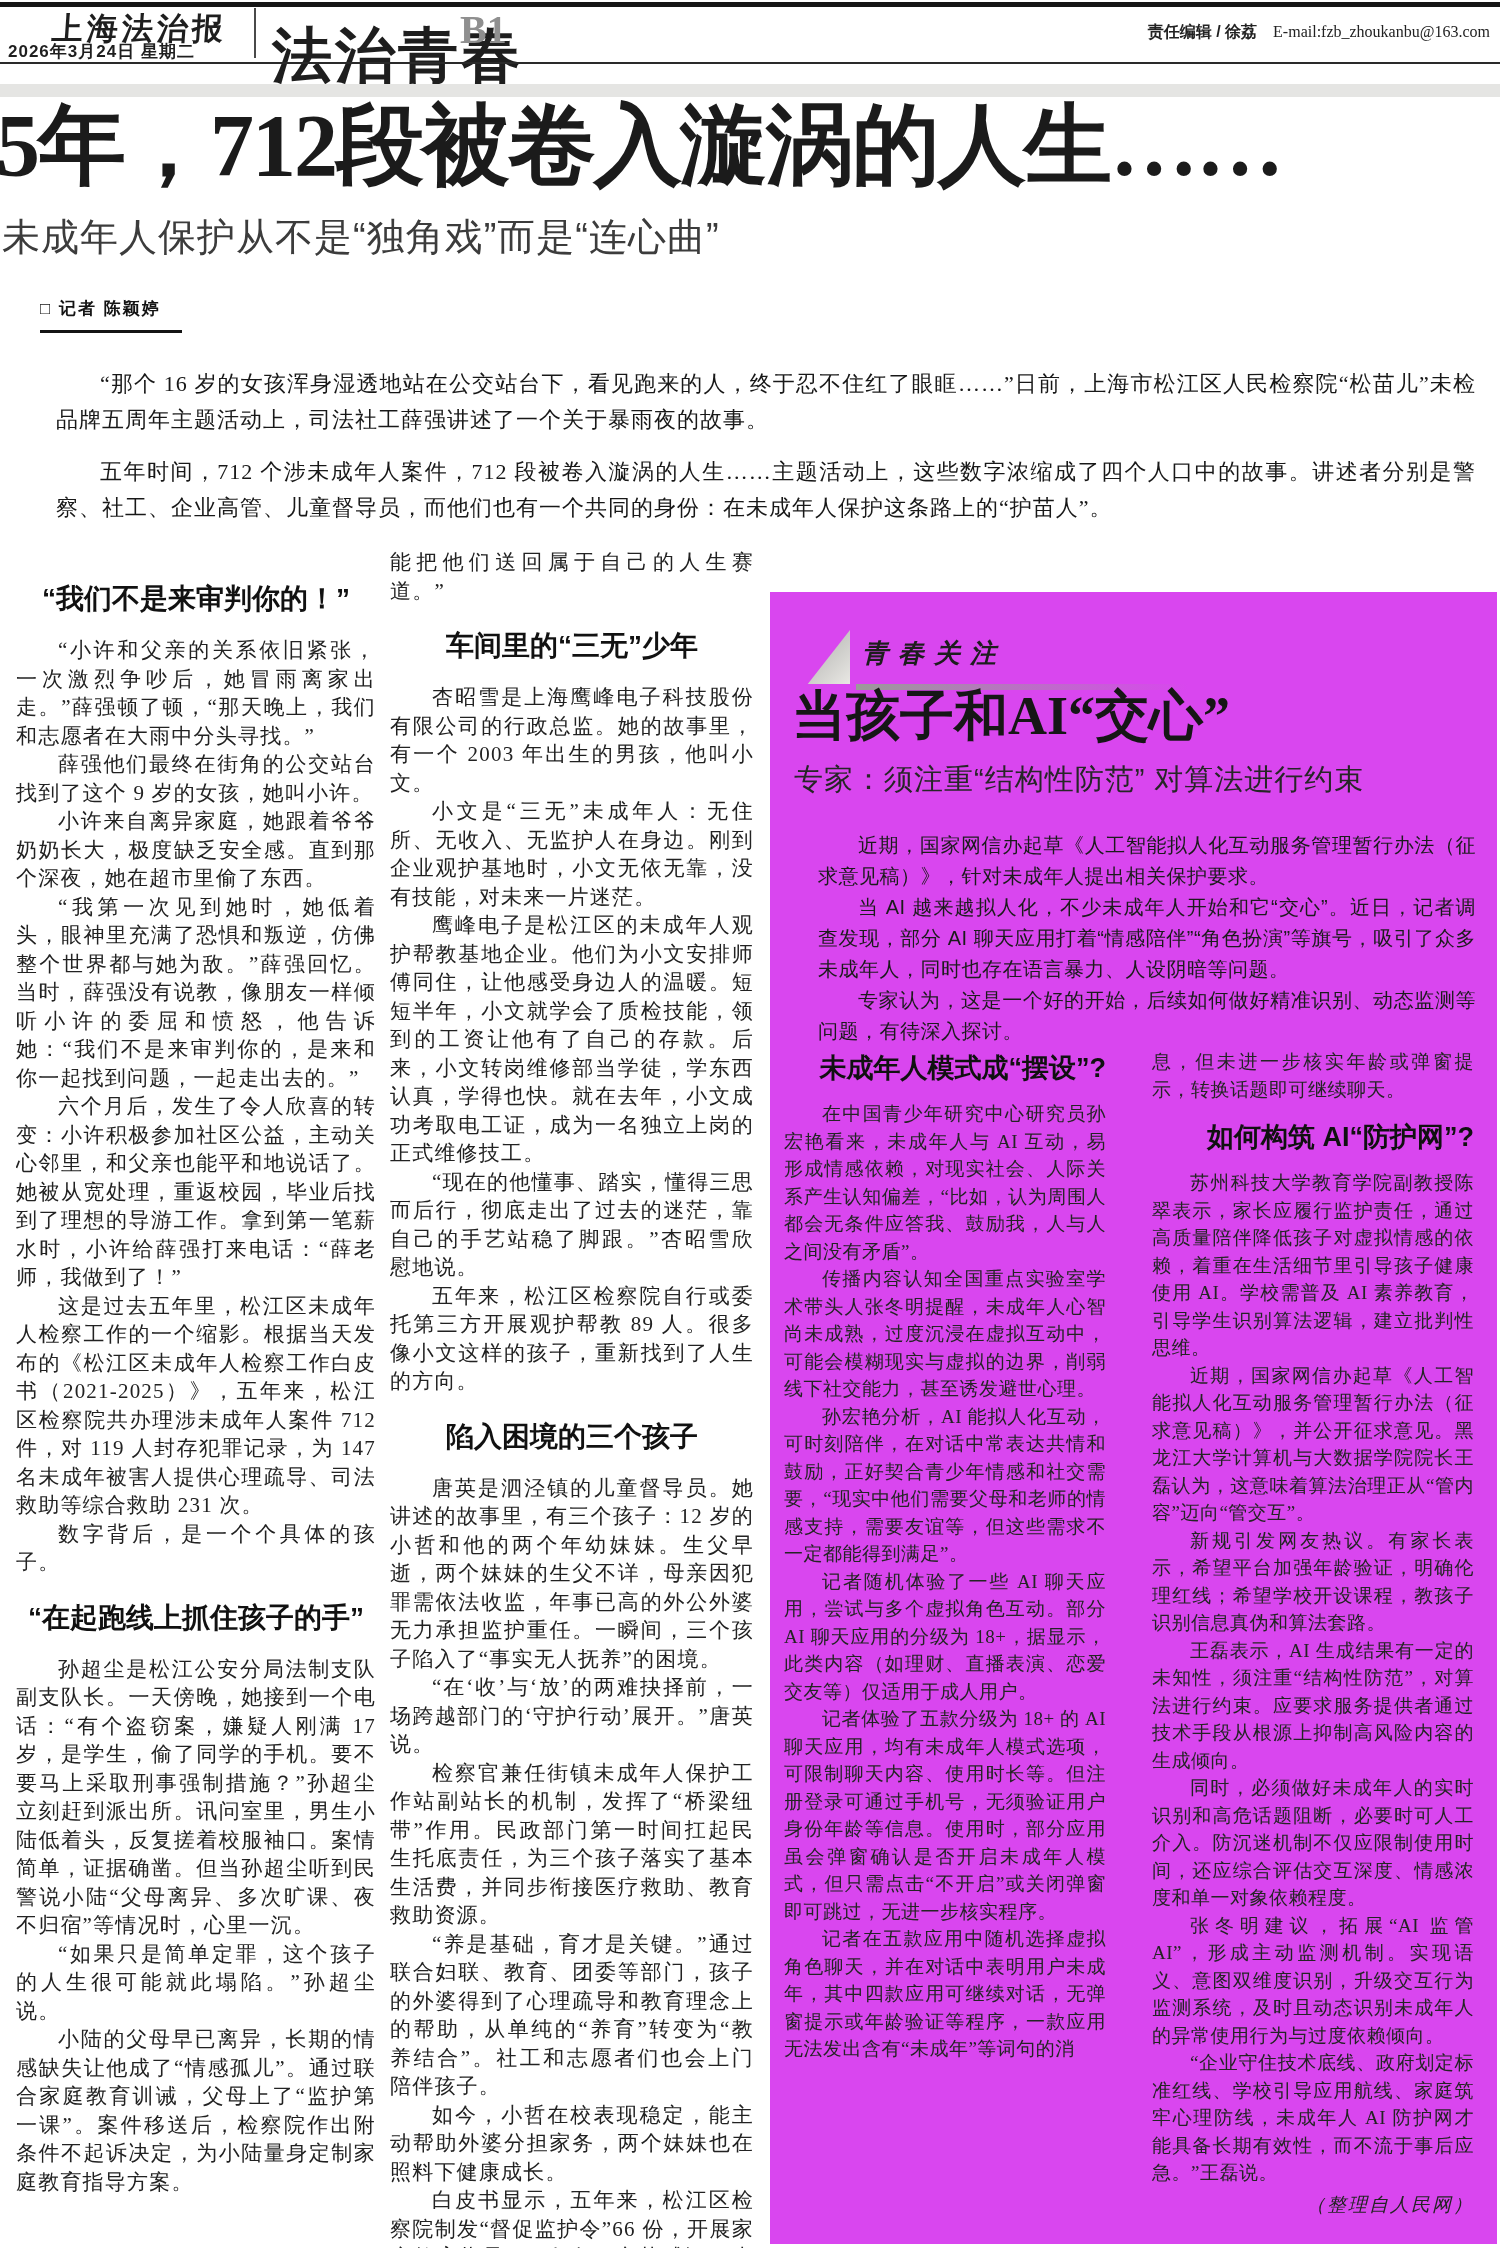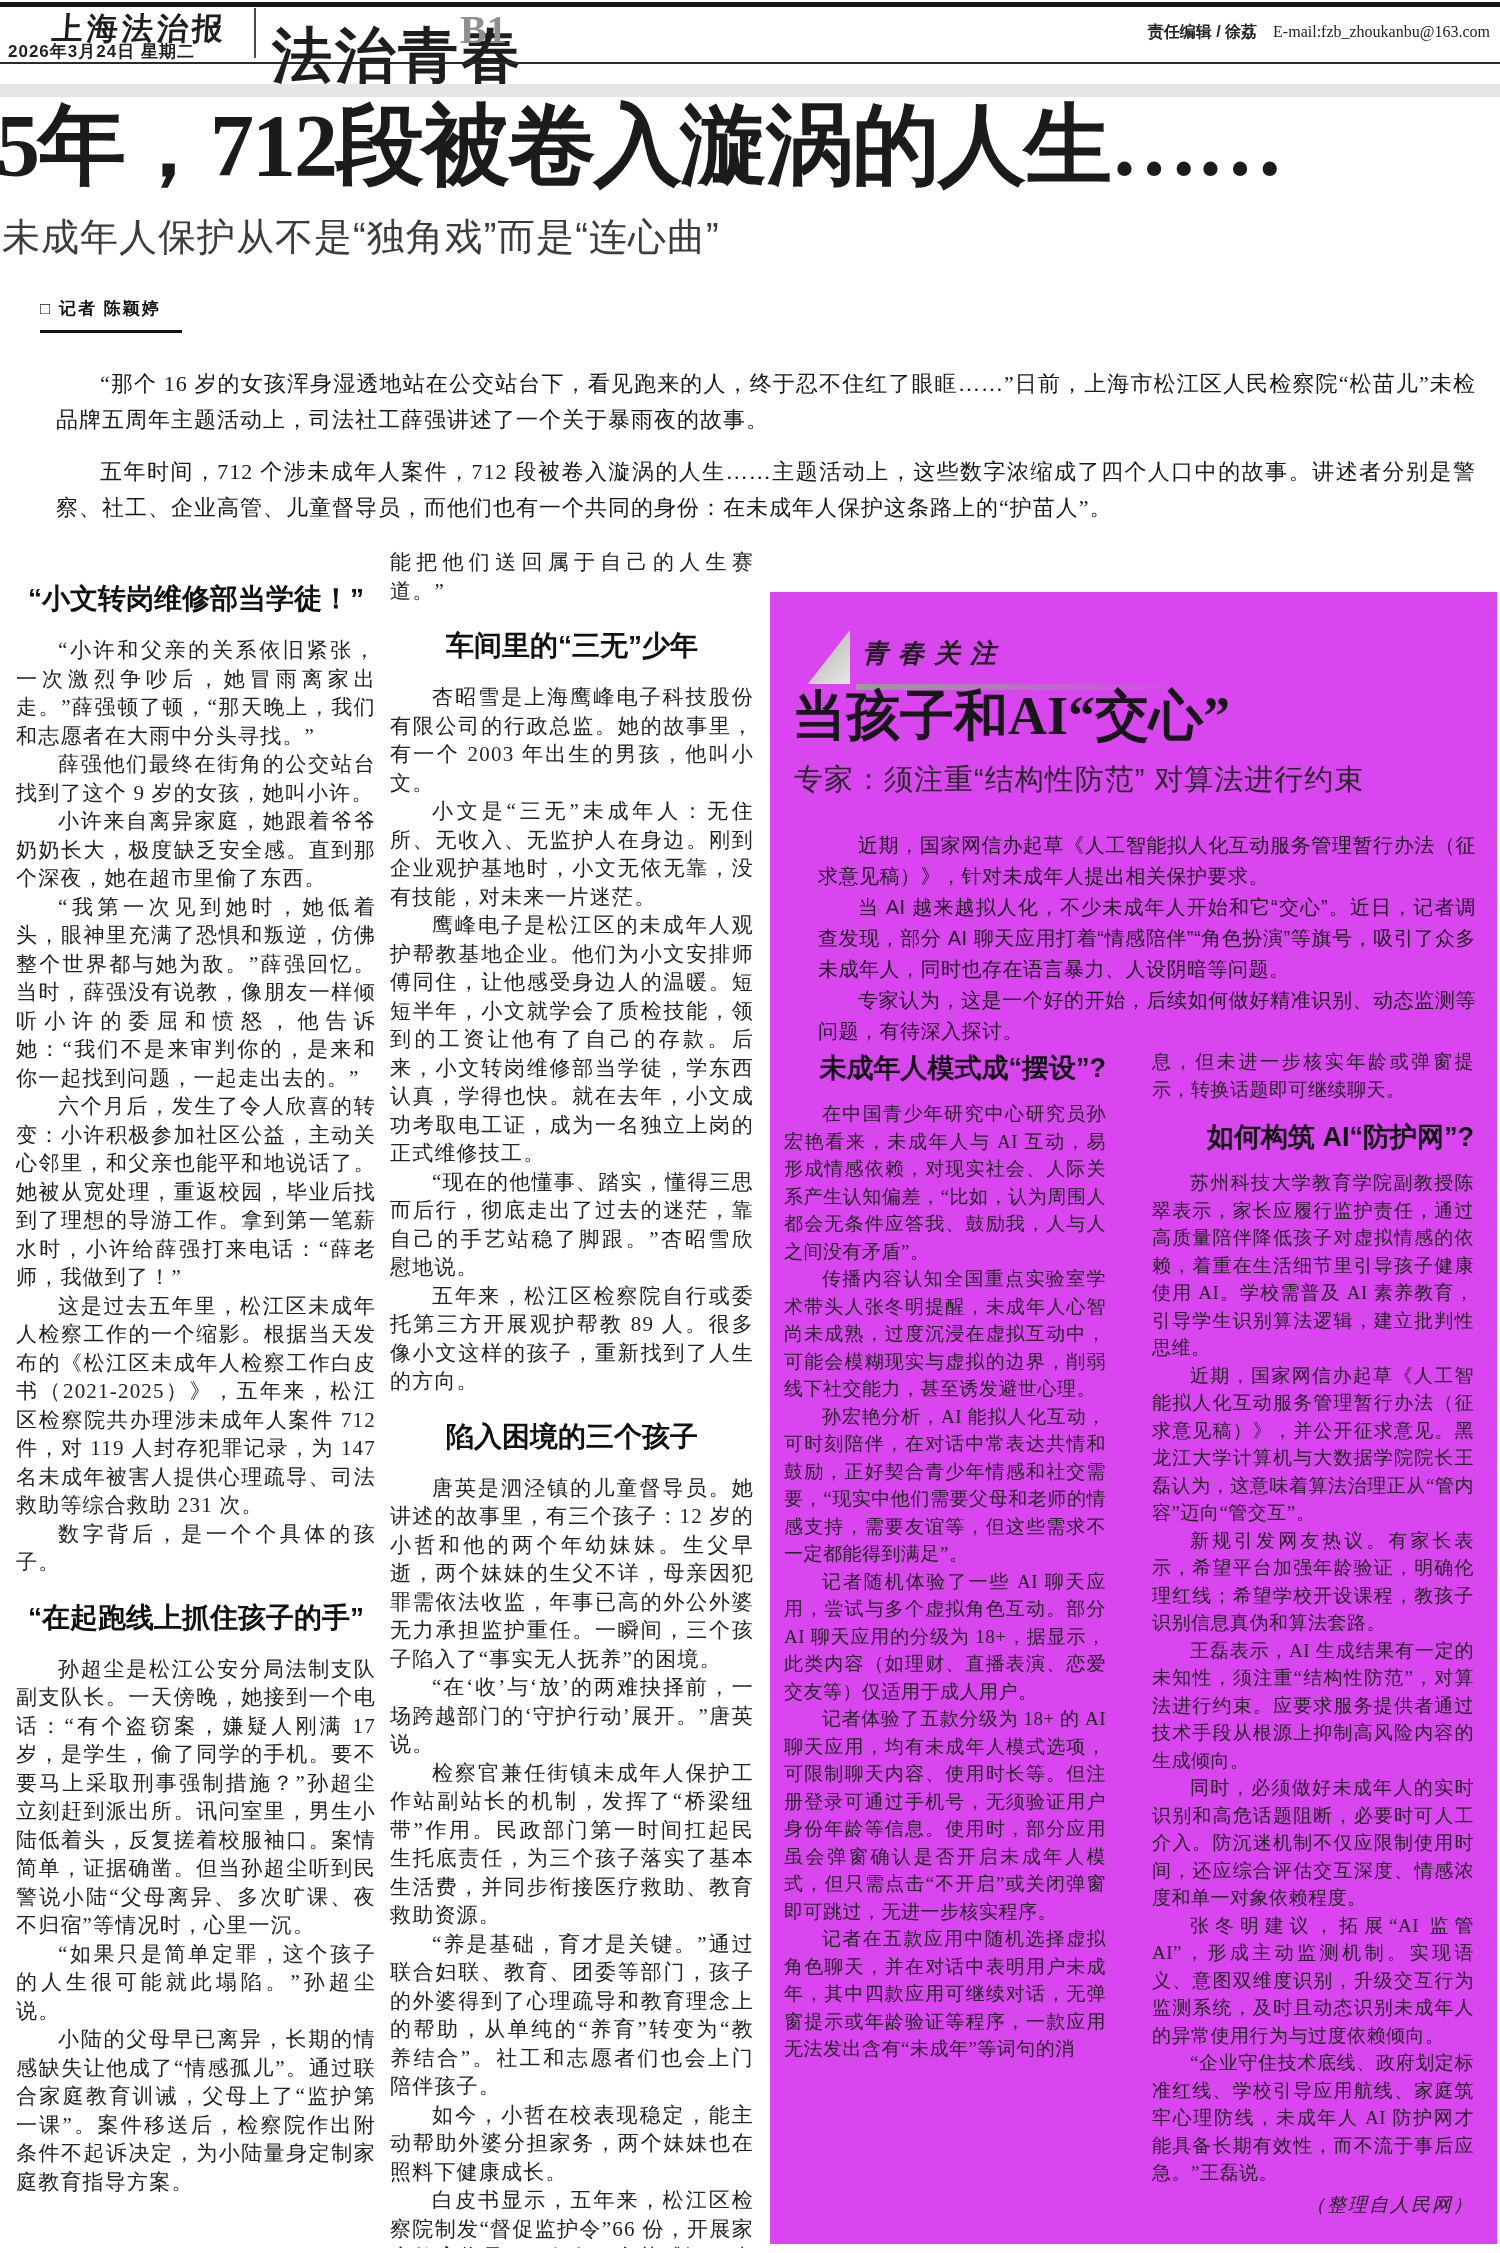--- a/index.html
+++ b/index.html
@@ -101,21 +101,21 @@
   <div class="abs subheadline">未成年人保护从不是“独角戏”而是“连心曲”</div>
   <div class="abs byline">□ 记者 陈颖婷</div>
   <div class="abs byline-rule"></div>
 
   <div class="abs lead">
     <p>“那个 16 岁的女孩浑身湿透地站在公交站台下，看见跑来的人，终于忍不住红了眼眶……”日前，上海市松江区人民检察院“松苗儿”未检品牌五周年主题活动上，司法社工薛强讲述了一个关于暴雨夜的故事。</p>
     <p>五年时间，712 个涉未成年人案件，712 段被卷入漩涡的人生……主题活动上，这些数字浓缩成了四个人口中的故事。讲述者分别是警察、社工、企业高管、儿童督导员，而他们也有一个共同的身份：在未成年人保护这条路上的“护苗人”。</p>
   </div>
 
   <div class="abs news-col" id="col1">
-      <h3 class="blk-h">“小文转岗维修部当学徒！”</h3>
+      <h3 class="blk-h">“我们不是来审判你的！”</h3>
       <p class="blk-p">“小许和父亲的关系依旧紧张，一次激烈争吵后，她冒雨离家出走。”薛强顿了顿，“那天晚上，我们和志愿者在大雨中分头寻找。”</p>
       <p class="blk-p">薛强他们最终在街角的公交站台找到了这个 9 岁的女孩，她叫小许。</p>
       <p class="blk-p">小许来自离异家庭，她跟着爷爷奶奶长大，极度缺乏安全感。直到那个深夜，她在超市里偷了东西。</p>
       <p class="blk-p">“我第一次见到她时，她低着头，眼神里充满了恐惧和叛逆，仿佛整个世界都与她为敌。”薛强回忆。当时，薛强没有说教，像朋友一样倾听小许的委屈和愤怒，他告诉她：“我们不是来审判你的，是来和你一起找到问题，一起走出去的。”</p>
       <p class="blk-p">六个月后，发生了令人欣喜的转变：小许积极参加社区公益，主动关心邻里，和父亲也能平和地说话了。她被从宽处理，重返校园，毕业后找到了理想的导游工作。拿到第一笔薪水时，小许给薛强打来电话：“薛老师，我做到了！”</p>
       <p class="blk-p">这是过去五年里，松江区未成年人检察工作的一个缩影。根据当天发布的《松江区未成年人检察工作白皮书（2021-2025）》，五年来，松江区检察院共办理涉未成年人案件 712 件，对 119 人封存犯罪记录，为 147 名未成年被害人提供心理疏导、司法救助等综合救助 231 次。</p>
       <p class="blk-p">数字背后，是一个个具体的孩子。</p>
       <h3 class="blk-h">“在起跑线上抓住孩子的手”</h3>
       <p class="blk-p">孙超尘是松江公安分局法制支队副支队长。一天傍晚，她接到一个电话：“有个盗窃案，嫌疑人刚满 17 岁，是学生，偷了同学的手机。要不要马上采取刑事强制措施？”孙超尘立刻赶到派出所。讯问室里，男生小陆低着头，反复搓着校服袖口。案情简单，证据确凿。但当孙超尘听到民警说小陆“父母离异、多次旷课、夜不归宿”等情况时，心里一沉。</p>
       <p class="blk-p">“如果只是简单定罪，这个孩子的人生很可能就此塌陷。”孙超尘说。</p>

